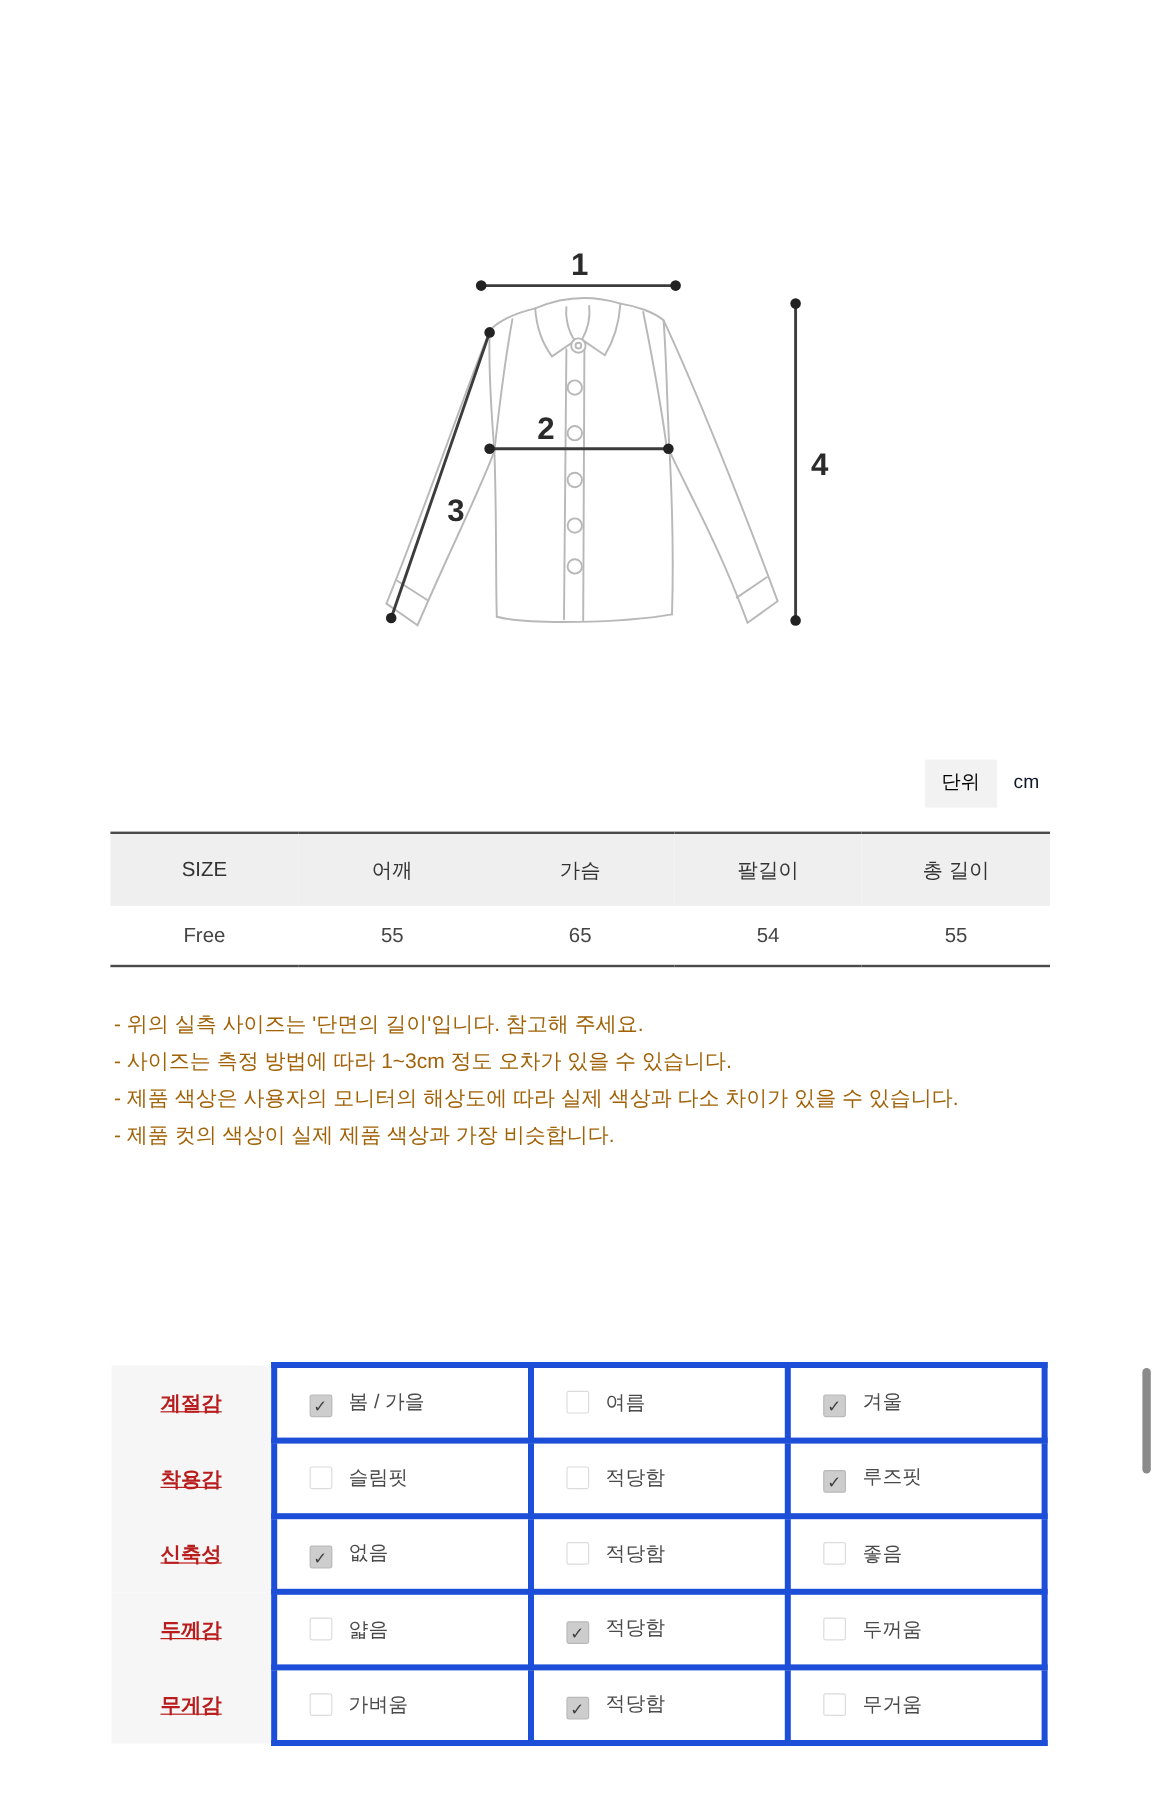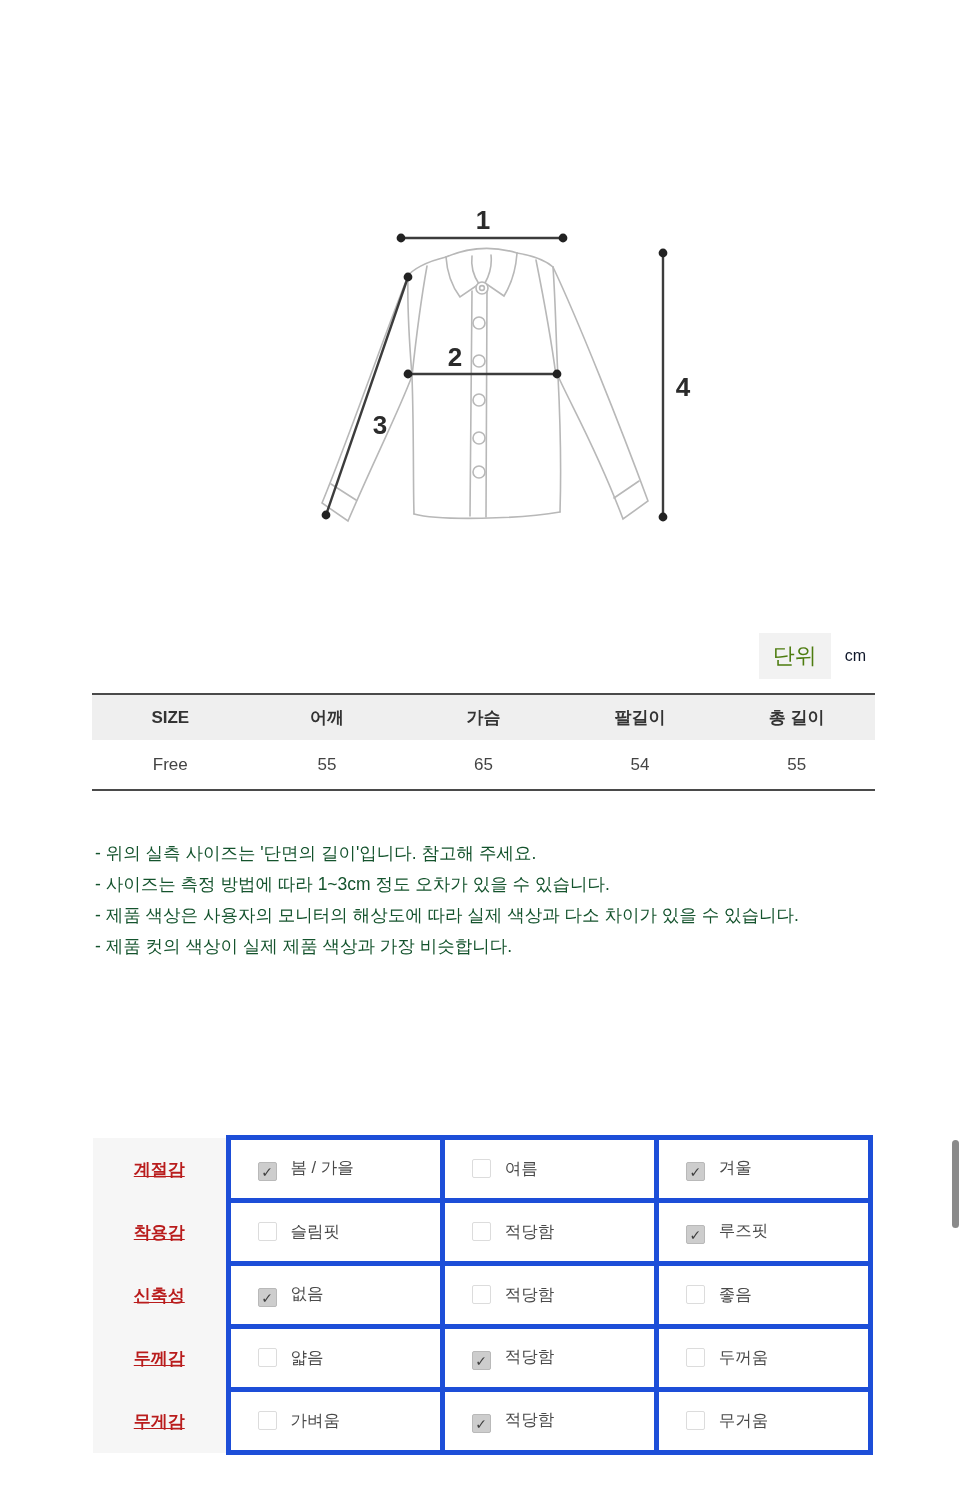--- a/index.html
+++ b/index.html
@@ -18,39 +18,39 @@
     letter-spacing:0px;
   }
   .diagram { position:absolute; left:300px; top:200px; width:400px; height:350px; }
   .diagram svg { width:100%; height:100%; }
 
   .unit-row {
     position:absolute; top:633px; right:100px;
     display:flex; align-items:center; gap:14px;
   }
   .unit-badge {
-    background:#f2f2f2; color:#4d7c0f; font-size:22px;
+    background:#f2f2f2; color:#000000; font-size:16px;
     padding:12px 14px; line-height:1;text-align:center;
   }
   .unit-value { color:#0f172a; font-size:16px; }
 
   .size-table {
     position:absolute; left:92px; top:693px; width:783px;
     border-collapse:collapse; table-layout:fixed;
     border-top:2px solid #4a4a4a; border-bottom:2px solid #4a4a4a;
   }
   .size-table td { text-align:center; font-size:17px; }
   .size-table tr.head td {
-    background:#efefef; font-weight:700; color:#333; height:46px;
+    background:#efefef; font-weight:400; color:#333; height:61px;
   }
   .size-table tr.data td { color:#444; height:50px; background:#fff; }
 
   .notes {
     position:absolute; left:95px; top:838px; width:790px;
-    font-size:17.5px; color:#14532d; line-height:31px;
+    font-size:17.5px; color:#a16207; line-height:31px;
   }
 
   .feature-table {
     position:absolute; left:93px; top:1135px; width:780px;
     border-collapse:collapse; table-layout:fixed;
   }
   .feature-table tr { height:63px; }
   .feature-table td.flabel {
     width:135px; background:#f6f6f6; text-align:center;
     font-weight:700; font-size:17px; color:#b91c1c; border:none;text-decoration:underline;

